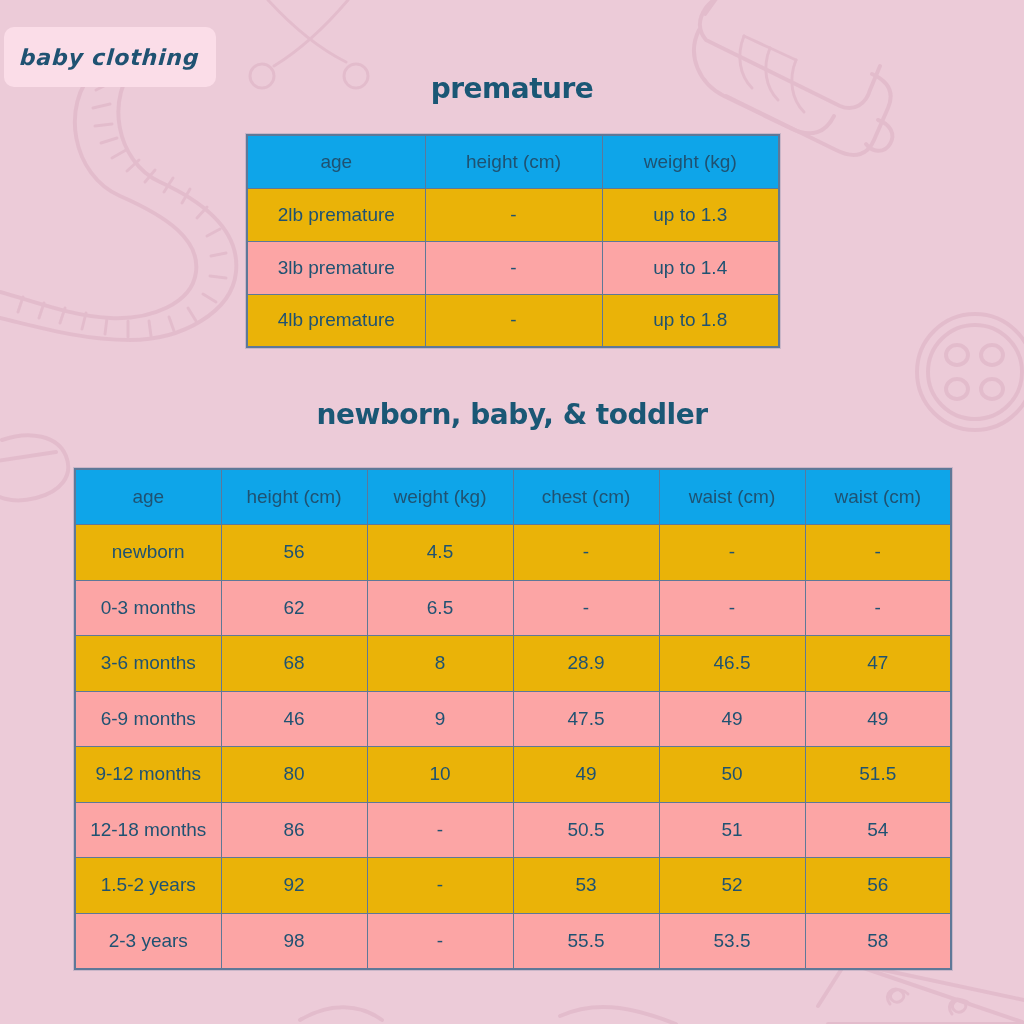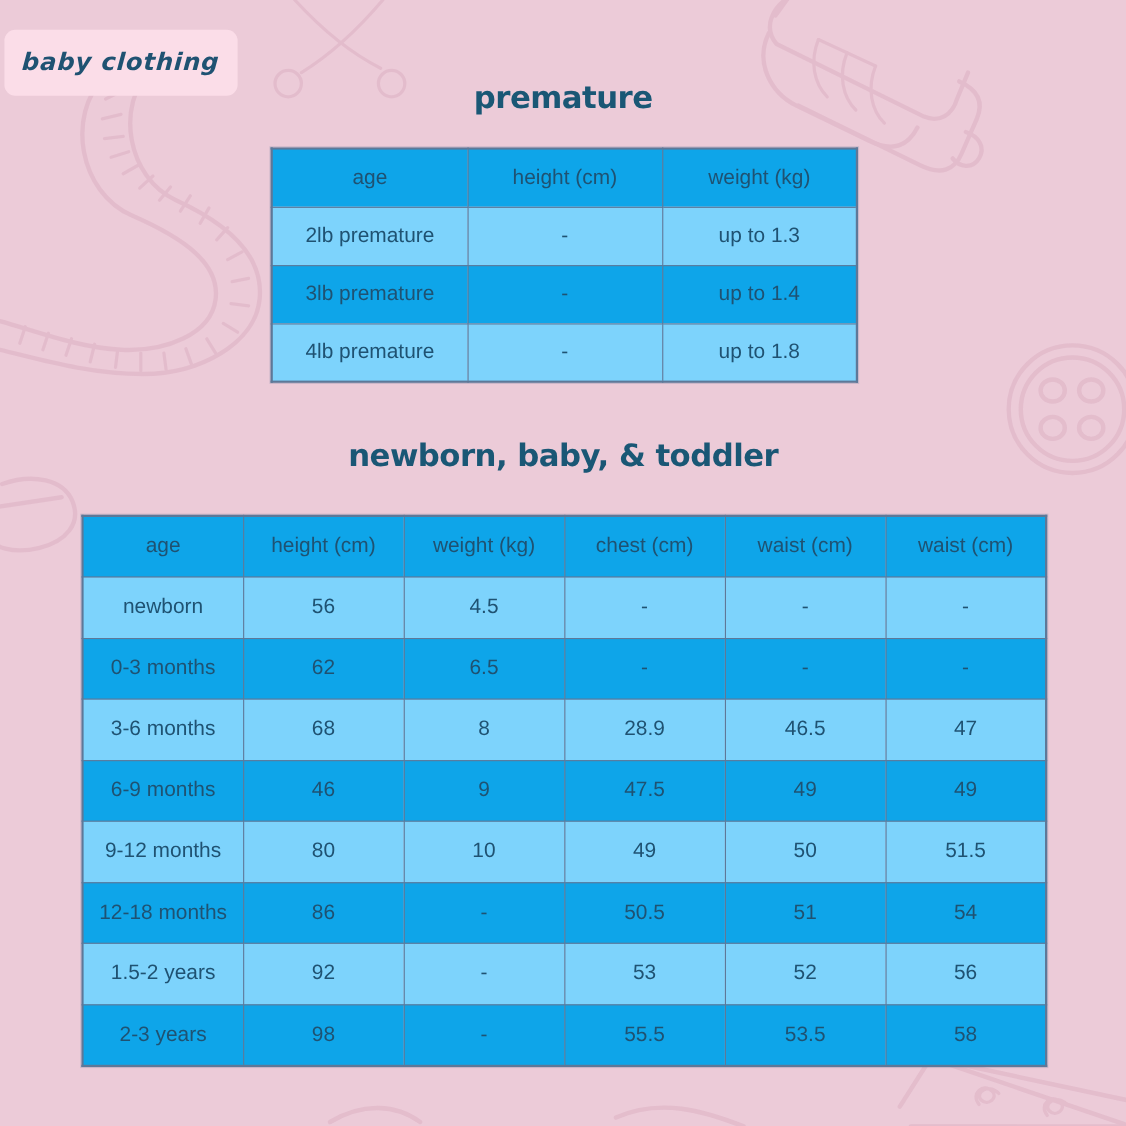--- a/index.html
+++ b/index.html
@@ -82,22 +82,22 @@
     text-align: center;
     vertical-align: middle;
     font-family: "Liberation Sans", sans-serif;
     color: #1f5272;
     font-weight: 400;
   }
   .chart-table thead th {
     background: #0ea5e9;
     font-weight: 400;
   }
-  .chart-table tbody tr.row-light td { background: #7dd3fc; }
-  .chart-table tbody tr.row-dark  td { background: #0ea5e9; }
+  .chart-table tbody tr.row-light td { background: #eab308; }
+  .chart-table tbody tr.row-dark  td { background: #fca5a5; }
 
   
   #table-premature {
     left: 246px;
     top: 134px;
     width: 532px;
   }
   #table-premature th,
   #table-premature td {
     height: 53px;

